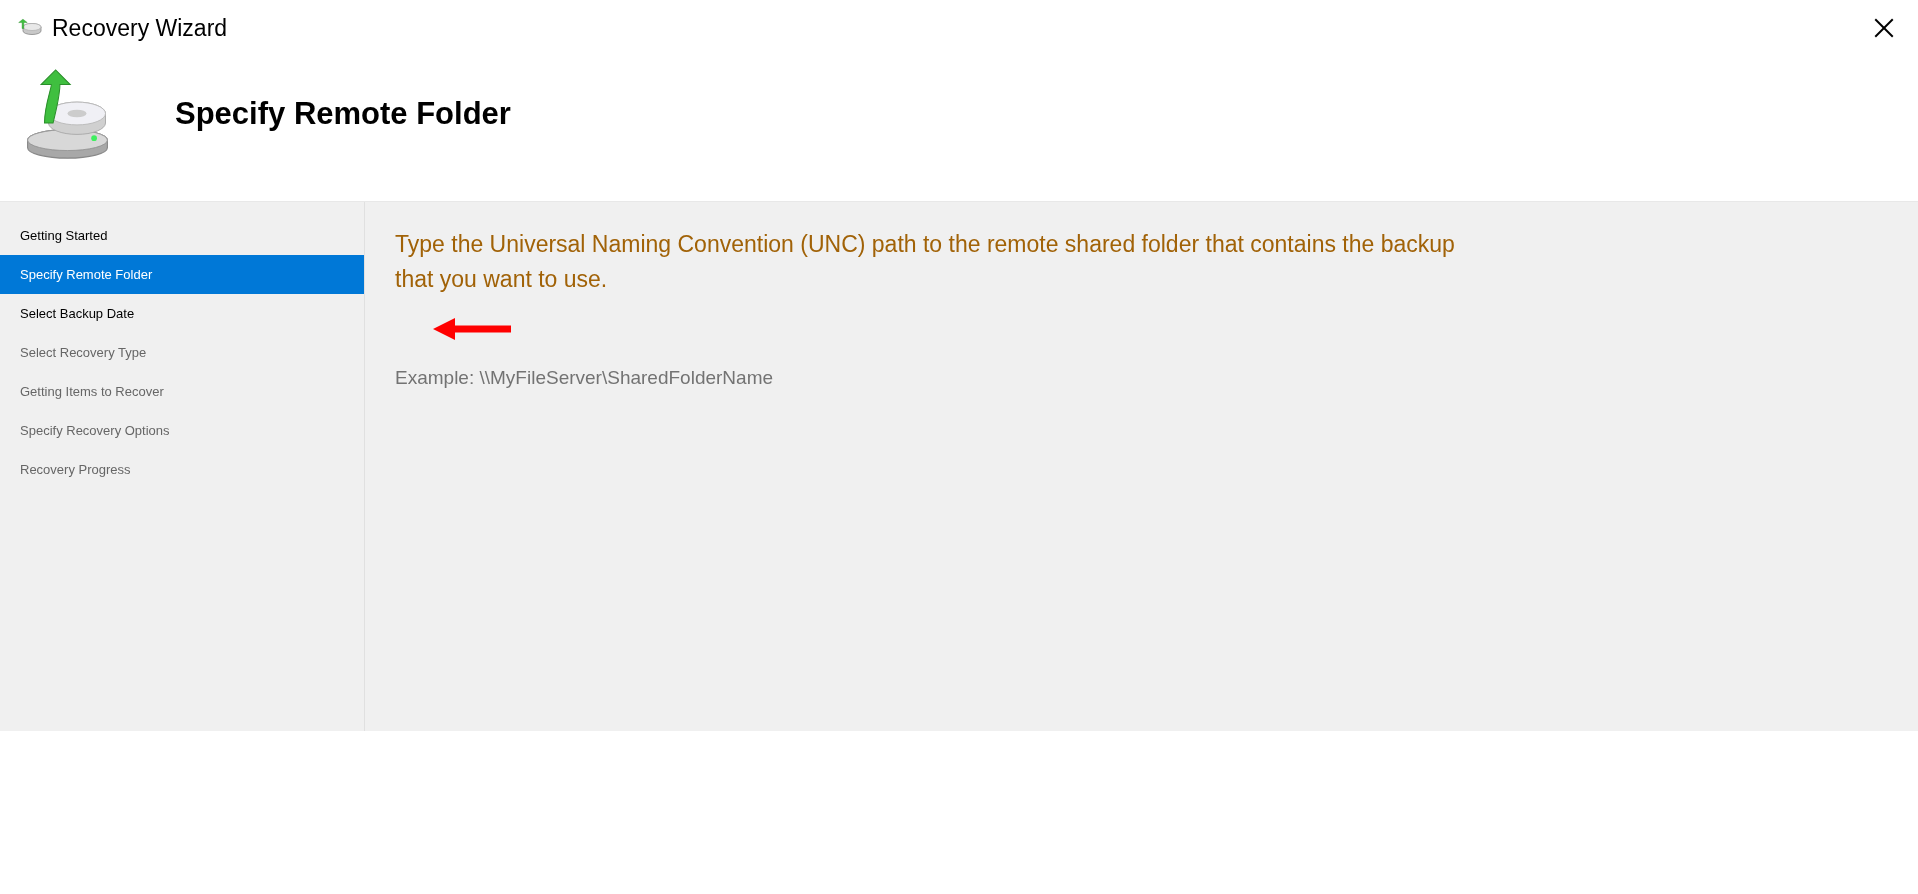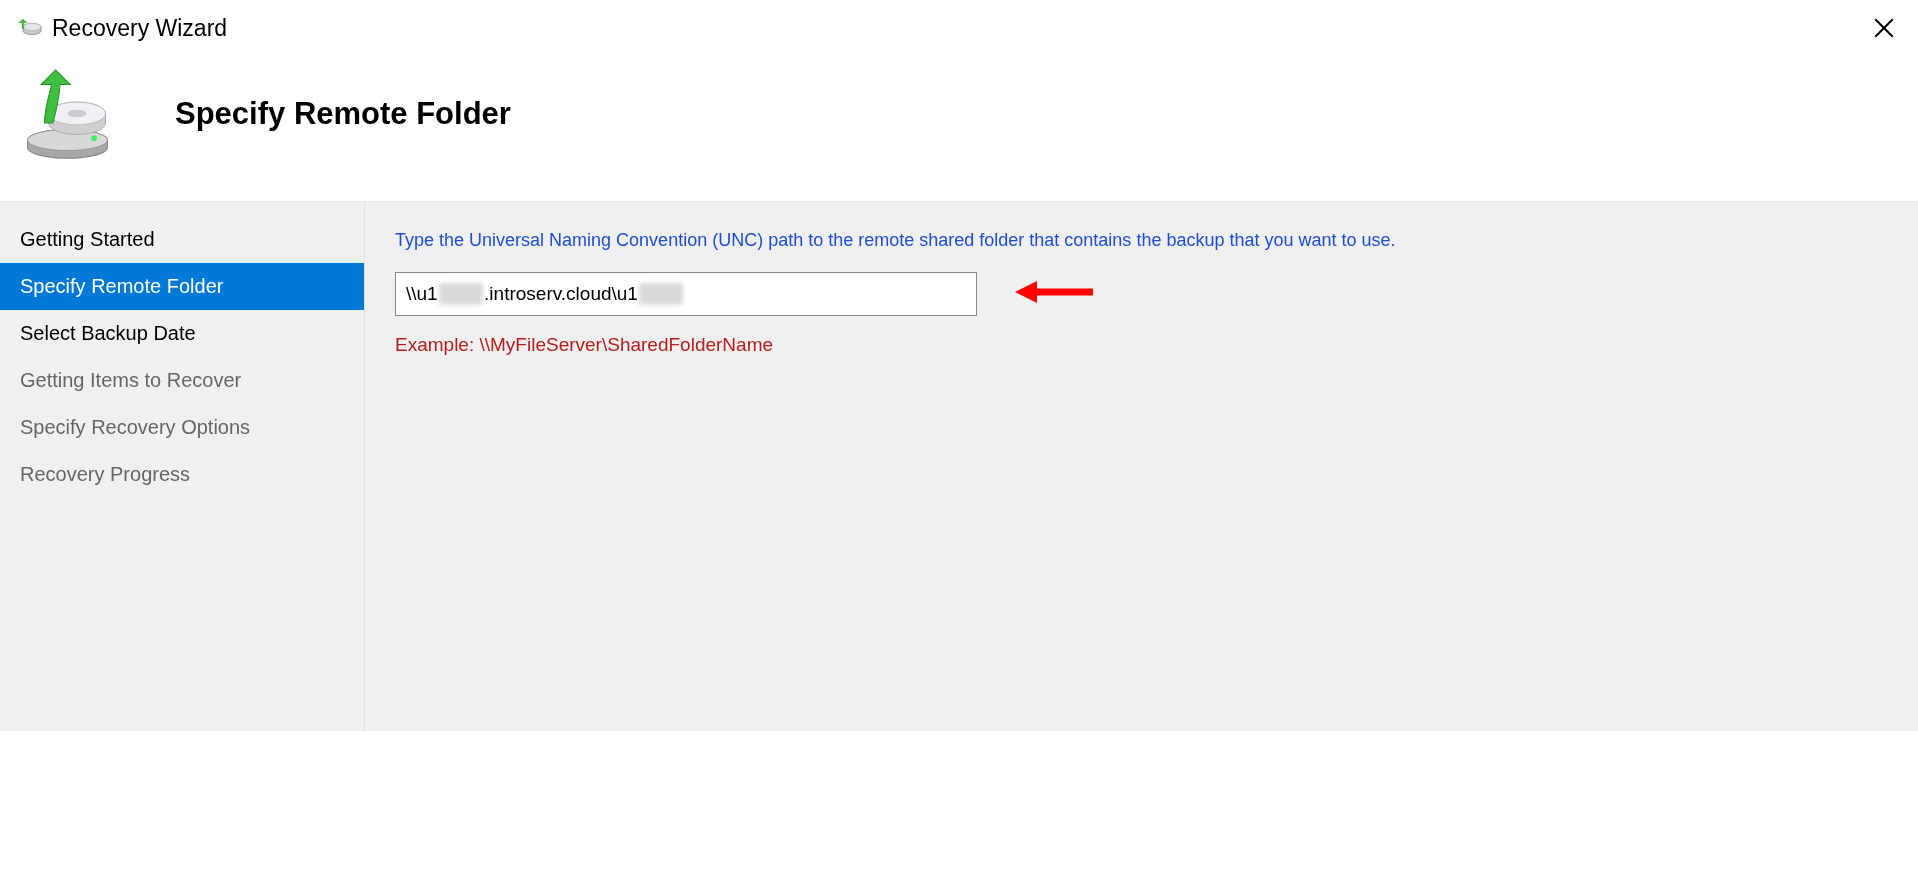--- a/index.html
+++ b/index.html
@@ -59,38 +59,38 @@
       min-height: 530px;
       border-top: 1px solid #e8e8e8;
     }
     .sidebar {
       width: 365px;
       border-right: 1px solid #e0e0e0;
       padding: 14px 0;
     }
     .side-item {
       padding: 12px 20px;
-      font-size: 20px;
+      font-size: 13px;
       color: #000;
       cursor: pointer;
     }
     .side-item.selected {
       background: #0078d7;
       color: #fff;
     }
     .side-item.disabled {
       color: #666;
     }
     .main {
       flex: 1;
       padding: 25px 30px;
     }
     .instruction {
-      font-size: 18px;
-      color: #1d4ed8;
+      font-size: 23px;
+      color: #a16207;
       line-height: 1.5;
       margin-bottom: 18px;
       max-width: 1080px;
     }
     .input-row {
       display: flex;
       align-items: center;
       margin-bottom: 18px;
     }
     .path-input {
@@ -115,21 +115,21 @@
       color: transparent;
       border-radius: 2px;
       padding: 0 2px;
       margin: 0 1px;
     }
     .arrow {
       margin-left: 38px;
     }
     .example {
       font-size: 19px;
-      color: #b91c1c;
+      color: #737373;
     }
   </style>
 </head>
 <body>
 
 <div class="titlebar">
   <span class="titlebar-icon">
     <svg viewBox="0 0 24 24" width="24" height="24">
       <ellipse cx="14" cy="11" rx="9" ry="3.5" fill="#d8d8d8" stroke="#888" stroke-width="0.8"></ellipse>
       <path d="M5 11 v4 a9 3.5 0 0 0 18 0 v-4" fill="#c8c8c8" stroke="#888" stroke-width="0.8"></path>
@@ -162,35 +162,30 @@
     </svg>
   </span>
   <h1 class="page-title">Specify Remote Folder</h1>
 </div>
 
 <div class="body">
   <div class="sidebar">
     <div class="side-item"><span>Getting Started</span></div>
     <div class="side-item selected"><span>Specify Remote Folder</span></div>
     <div class="side-item"><span>Select Backup Date</span></div>
+    <div class="side-item disabled"><span>Select Recovery Type</span></div>
     <div class="side-item disabled"><span>Getting Items to Recover</span></div>
     <div class="side-item disabled"><span>Specify Recovery Options</span></div>
     <div class="side-item disabled"><span>Recovery Progress</span></div>
   </div>
 
   <div class="main">
     <p class="instruction">Type the Universal Naming Convention (UNC) path to the remote shared folder that contains the backup that you want to use.</p>
 
     <div class="input-row">
-      <div class="path-input">
-        <span>\\u1</span>
-          <span class="blur">███</span>
-          <span>.introserv.cloud\u1</span>
-          <span class="blur">███</span>
-      </div>
       <span class="arrow">
         <svg width="80" height="30" viewBox="0 0 80 30">
           <line x1="78" y1="15" x2="18" y2="15" stroke="#ff0000" stroke-width="7"></line>
           <polygon points="0,15 22,4 22,26" fill="#ff0000"></polygon>
         </svg>
       </span>
     </div>
 
     <p class="example">Example: \\MyFileServer\SharedFolderName</p>
   </div>

